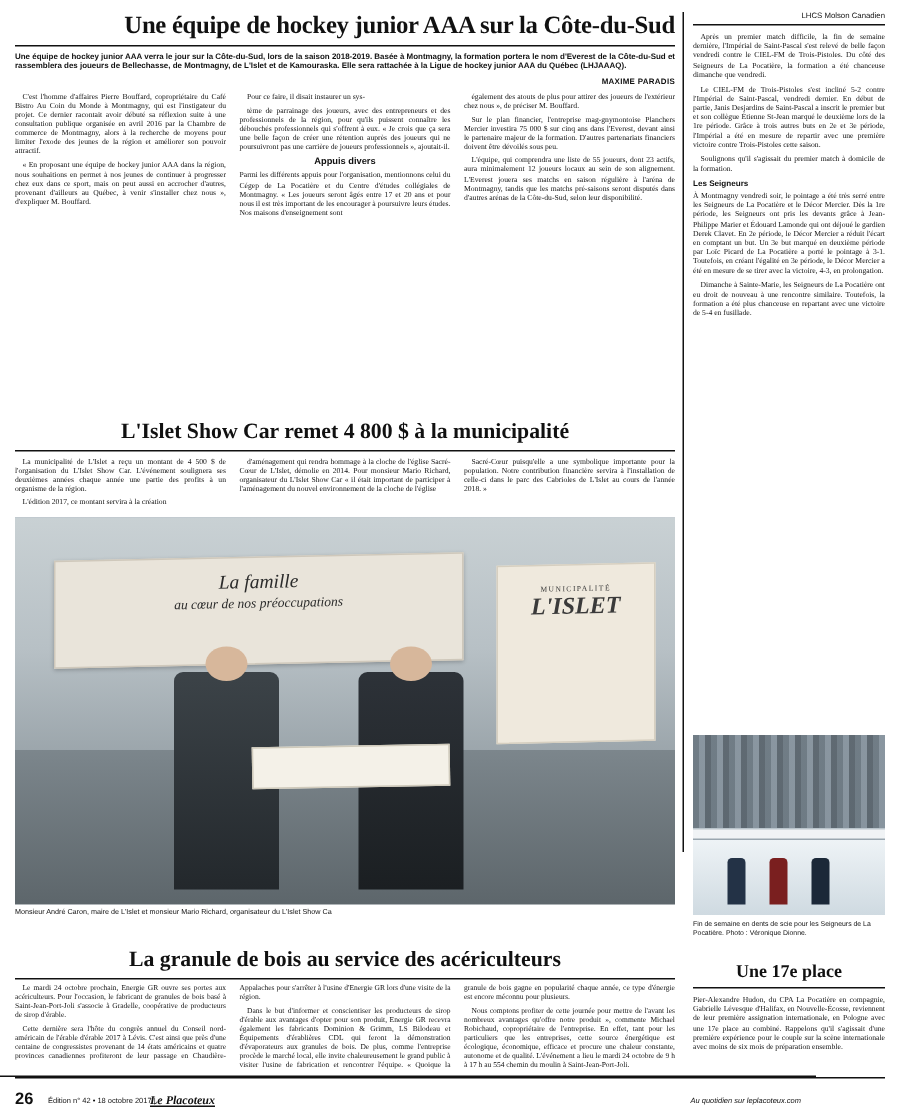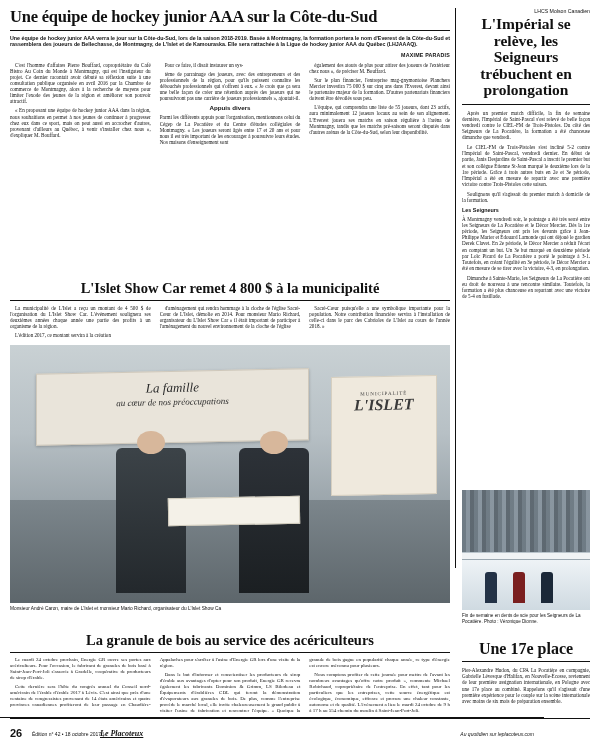--- a/index.html
+++ b/index.html
@@ -44,21 +44,21 @@
   }
 
   
   .left-block { position:absolute; left:10px; top:8px; width:440px; }
 
   h1.main-title {
     font-family:"Liberation Serif", serif;
     font-weight:bold;
     font-size:16.5px;
     line-height:18px;
-    text-align:left;
+    text-align:right;
     margin:0 0 4px 0;
     letter-spacing:-0.2px;
   }
   .title-rule { border-bottom:1px solid #111; width:100%; margin:0 0 4px 0; }
 
   .lede {
     font-family:"Liberation Sans", sans-serif;
     font-weight:bold;
     font-size:5.3px;
     line-height:6.4px;
@@ -211,21 +211,21 @@
     text-align:center;
     margin:0 0 4px 0;
   }
   .sec3 .cols3 { font-size:5.0px; line-height:6.0px; }
 
   
   .right-bot { position:absolute; left:462px; top:640px; width:128px; }
   h3.right-title2 {
     font-family:"Liberation Serif", serif;
     font-weight:bold;
-    font-size:16px;
+    font-size:12px;
     text-align:center;
     margin:0 0 3px 0;
   }
 
   
   .footer { position:absolute; left:0; bottom:0; width:544px; height:26px; border-top:1px solid #111; }
   .pagenum {
     position:absolute; left:10px; bottom:4px;
     font-family:"Liberation Sans", sans-serif;
     font-weight:bold; font-size:11px;
@@ -313,21 +313,20 @@
     <div class="cols3 col-text">
       <p>Le mardi 24 octobre prochain, Energie GR ouvre ses portes aux acériculteurs. Pour l'occasion, le fabricant de granules de bois basé à Saint-Jean-Port-Joli s'associe à Gradelle, coopérative de producteurs de sirop d'érable.</p>
       <p>Cette dernière sera l'hôte du congrès annuel du Conseil nord-américain de l'érable d'érable 2017 à Lévis. C'est ainsi que près d'une centaine de congressistes provenant de 14 états américains et quatre provinces canadiennes profiteront de leur passage en Chaudière-Appalaches pour s'arrêter à l'usine d'Energie GR lors d'une visite de la région.</p>
       <p>Dans le but d'informer et conscientiser les producteurs de sirop d'érable aux avantages d'opter pour son produit, Energie GR recevra également les fabricants Dominion &amp; Grimm, LS Bilodeau et Équipements d'érablières CDL qui feront la démonstration d'évaporateurs aux granules de bois. De plus, comme l'entreprise procède le marché local, elle invite chaleureusement le grand public à visiter l'usine de fabrication et rencontrer l'équipe. « Quoique la granule de bois gagne en popularité chaque année, ce type d'énergie est encore méconnu pour plusieurs.</p>
       <p>Nous comptons profiter de cette journée pour mettre de l'avant les nombreux avantages qu'offre notre produit », commente Michael Robichaud, copropriétaire de l'entreprise. En effet, tant pour les particuliers que les entreprises, cette source énergétique est écologique, économique, efficace et procure une chaleur constante, autonome et de qualité. L'événement a lieu le mardi 24 octobre de 9 h à 17 h au 554 chemin du moulin à Saint-Jean-Port-Joli.</p>
     </div>
   </div>
 
   <div class="right-col">
     <div class="kicker">LHCS Molson Canadien</div>
-    <h2 class="right-title">L'Impérial se relève, les Seigneurs trébuchent en prolongation</h2>
     <div class="right-rule"></div>
     <div class="right-text">
       <p>Après un premier match difficile, la fin de semaine dernière, l'Impérial de Saint-Pascal s'est relevé de belle façon vendredi contre le CIEL-FM de Trois-Pistoles. Du côté des Seigneurs de La Pocatière, la formation a été chanceuse dimanche que vendredi.</p>
       <p>Le CIEL-FM de Trois-Pistoles s'est incliné 5-2 contre l'Impérial de Saint-Pascal, vendredi dernier. En début de partie, Janis Desjardins de Saint-Pascal a inscrit le premier but et son collègue Étienne St-Jean marqué le deuxième lors de la 1re période. Grâce à trois autres buts en 2e et 3e période, l'Impérial a été en mesure de repartir avec une première victoire contre Trois-Pistoles cette saison.</p>
       <p>Soulignons qu'il s'agissait du premier match à domicile de la formation.</p>
       <div class="right-sub">Les Seigneurs</div>
       <p class="noind">À Montmagny vendredi soir, le pointage a été très serré entre les Seigneurs de La Pocatière et le Décor Mercier. Dès la 1re période, les Seigneurs ont pris les devants grâce à Jean-Philippe Marier et Édouard Lamonde qui ont déjoué le gardien Derek Clavet. En 2e période, le Décor Mercier a réduit l'écart en comptant un but. Un 3e but marqué en deuxième période par Loïc Picard de La Pocatière a porté le pointage à 3-1. Toutefois, en créant l'égalité en 3e période, le Décor Mercier a été en mesure de se tirer avec la victoire, 4-3, en prolongation.</p>
       <p>Dimanche à Sainte-Marie, les Seigneurs de La Pocatière ont eu droit de nouveau à une rencontre similaire. Toutefois, la formation a été plus chanceuse en repartant avec une victoire de 5-4 en fusillade.</p>
     </div>
   </div>

